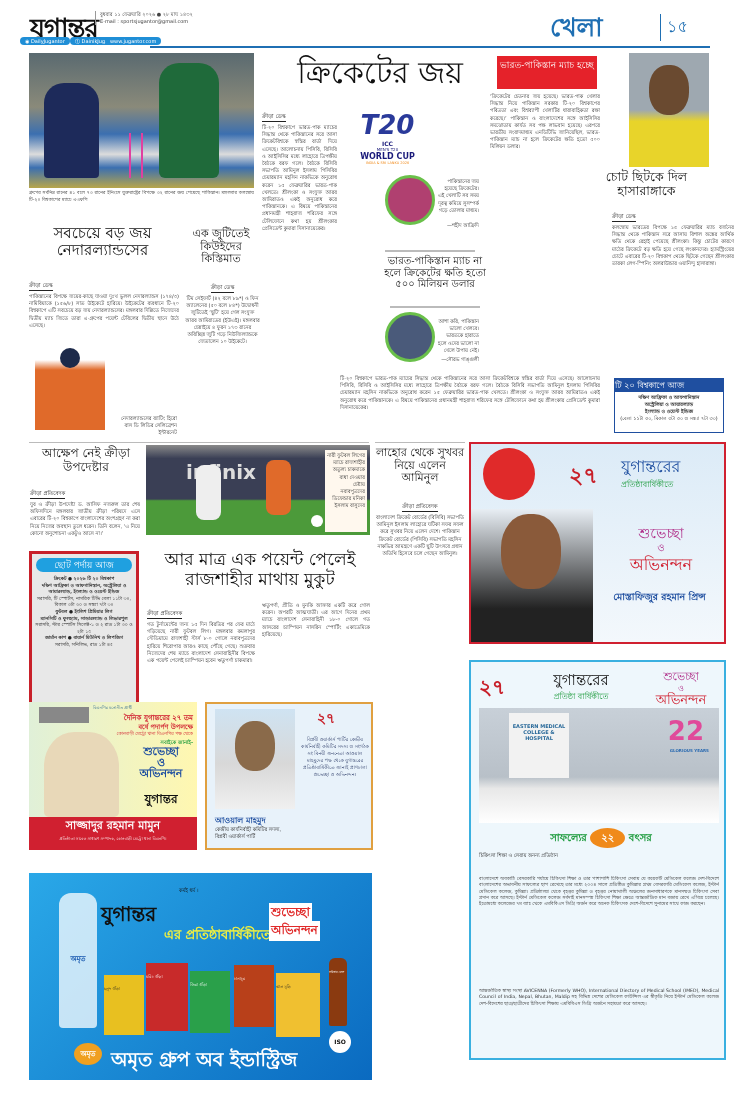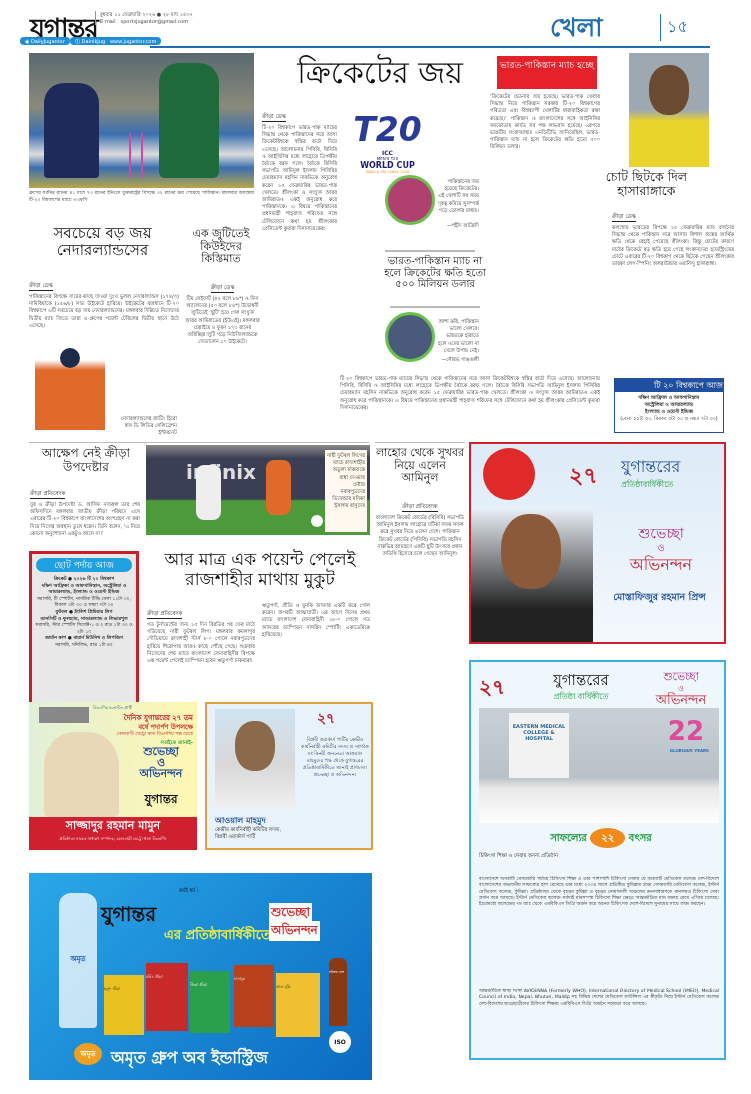--- a/index.html
+++ b/index.html
@@ -43,21 +43,21 @@
 </div>
 <div class="abs txt" style="left:29px;top:190px;width:225px;font-size:4.6px;line-height:6.5px">গ্রুপের সর্বনিম্ন রানের ৪১ বলে ৭৩ রানের ইনিংসে যুক্তরাষ্ট্রের বিপক্ষে ৩২ রানের জয় পেয়েছে পাকিস্তান। মঙ্গলবার কলম্বোয় টি-২০ বিশ্বকাপের ম্যাচে এএফপি</div>
 
 <div class="abs hl" style="left:290px;top:56px;width:180px;font-size:30px">ক্রিকেটের জয়</div>
 <div class="abs" style="left:262px;top:103px;width:75px">
  <div class="byline">ক্রীড়া ডেস্ক</div>
  <div class="txt" style="height:320px">টি-২০ বিশ্বকাপে ভারত-পাক ম্যাচের সিদ্ধান্ত থেকে পাকিস্তানের সরে আসা ক্রিকেটবিশ্বকে স্বস্তির বার্তা দিয়ে এসেছে। আলোচনায় পিসিবি, বিসিবি ও আইসিসির মধ্যে লাহোরে ত্রিপক্ষীয় বৈঠকে বরফ গলে। বৈঠকে বিসিবি সভাপতি আমিনুল ইসলাম পিসিবির চেয়ারম্যান মহসিন নাকভিকে অনুরোধ করেন ১৫ ফেব্রুয়ারির ভারত-পাক খেলতে। শ্রীলংকা ও সংযুক্ত আরব আমিরাতও একই অনুরোধ করে পাকিস্তানকে। এ বিষয়ে পাকিস্তানের প্রধানমন্ত্রী শাহবাজ শরিফের সঙ্গে টেলিফোনে কথা হয় শ্রীলংকার প্রেসিডেন্ট কুমারা দিসানায়েকের।</div>
 </div>
 
 <div class="abs" style="left:345px;top:110px;width:85px;text-align:center">
- <div style="font-size:33px;font-weight:bold;color:#2a3a9a;font-style:italic">T20</div>
+ <div style="font-size:26px;font-weight:bold;color:#2a3a9a;font-style:italic">T20</div>
  <div style="font-size:6px;font-weight:bold;color:#1a1a7a">ICC</div>
  <div style="font-size:4px;color:#1a1a7a">MEN'S T20</div>
  <div style="font-size:8px;font-weight:bold;color:#1a1a7a">WORLD CUP</div>
  <div style="font-size:3.5px;color:#f08a1a">INDIA &amp; SRI LANKA 2026</div>
 </div>
 <div class="abs" style="left:385px;top:175px;width:50px;height:50px;border-radius:50%;background:#b04070;border:3px solid #6ac04a"></div>
 <div class="abs txt" style="left:437px;top:178px;width:42px;text-align:right">পাকিস্তানের জয় হয়েছে ক্রিকেটের। এই খেলাটি সব সময় দূরত্ব কমিয়ে সুসম্পর্ক গড়ে তোলার মাধ্যম।</div>
 <div class="abs txt" style="left:437px;top:222px;width:42px;text-align:right">—শহীদ আফ্রিদি</div>
 <div class="abs rule" style="left:385px;top:250px;width:90px"></div>
 <div class="abs hl" style="left:380px;top:255px;width:110px;font-size:10px">ভারত-পাকিস্তান ম্যাচ না হলে ক্রিকেটের ক্ষতি হতো ৫০০ মিলিয়ন ডলার</div>
@@ -72,21 +72,21 @@
 
 <div class="abs photo" style="left:629px;top:53px;width:80px;height:114px;background:linear-gradient(180deg,#9ea8b0 0%,#9ea8b0 50%,#e8d42a 60%,#e8d42a 100%)">
  <div style="position:absolute;left:20px;top:12px;width:40px;height:50px;background:#6a4a30;border-radius:45%"></div>
 </div>
 <div class="abs hl" style="left:584px;top:170px;width:125px;font-size:12.5px">চোট ছিটকে দিল হাসারাঙ্গাকে</div>
 <div class="abs" style="left:612px;top:203px;width:122px">
  <div class="byline">ক্রীড়া ডেস্ক</div>
  <div class="txt" style="height:100px">কলম্বোয় ভারতের বিপক্ষে ১৫ ফেব্রুয়ারির ম্যাচ বর্জনের সিদ্ধান্ত থেকে পাকিস্তান সরে আসায় বিশাল অঙ্কের আর্থিক ক্ষতি থেকে রেহাই পেয়েছে শ্রীলংকা। কিন্তু চোটের কারণে মাঠের ক্রিকেটে বড় ক্ষতি হয়ে গেছে লংকানদের। হ্যামস্ট্রিংয়ের চোটে এবারের টি-২০ বিশ্বকাপ থেকে ছিটকে গেছেন শ্রীলংকার তারকা লেগ-স্পিনিং অলরাউন্ডার ওয়ানিন্দু হাসারাঙ্গা।</div>
 </div>
 <div class="abs bluebox" style="left:614px;top:378px;width:110px;height:55px">
- <div style="background:#1f4fa0;color:#fff;font-size:8px;height:13px;line-height:13px;text-align:right">টি ২০ বিশ্বকাপে আজ</div>
+ <div style="background:#1f4fa0;color:#fff;font-size:8px;height:13px;line-height:13px;text-align:left">টি ২০ বিশ্বকাপে আজ</div>
  <div style="font-size:4.8px;text-align:center;line-height:7px;font-weight:bold;color:#222;margin-top:2px">
   <div>দক্ষিণ আফ্রিকা ও আফগানিস্তান</div>
   <div>অস্ট্রেলিয়া ও আয়ারল্যান্ড</div>
   <div>ইংল্যান্ড ও ওয়েস্ট ইন্ডিজ</div>
   <div style="font-weight:normal">(বেলা ১১টা ৩০, বিকাল ৩টা ৩০ ও সন্ধ্যা ৭টা ৩০)</div>
  </div>
 </div>
 
 <div class="abs hl" style="left:30px;top:225px;width:145px;font-size:15px">সবচেয়ে বড় জয় নেদারল্যান্ডসের</div>
 <div class="abs" style="left:29px;top:272px;width:150px">
@@ -228,14 +228,14 @@
  <div style="position:absolute;left:75px;top:90px;width:260px;height:75px">
   <div style="position:absolute;left:0;top:12px;width:40px;height:60px;background:#e8c020"><span style="font-size:4px;color:#222">হলুদ গুঁড়া</span></div>
   <div style="position:absolute;left:42px;top:0;width:42px;height:68px;background:#c82a2a"><span style="font-size:4px;color:#fff">মরিচ গুঁড়া</span></div>
   <div style="position:absolute;left:86px;top:8px;width:40px;height:62px;background:#2aa04a"><span style="font-size:4px;color:#fff">জিরা গুঁড়া</span></div>
   <div style="position:absolute;left:130px;top:2px;width:40px;height:62px;background:#b8401a"><span style="font-size:4px;color:#fff">চানাচুর</span></div>
   <div style="position:absolute;left:172px;top:10px;width:44px;height:64px;background:#f0c030"><span style="font-size:4px;color:#222">ঝাল মুড়ি</span></div>
   <div style="position:absolute;left:225px;top:-5px;width:18px;height:68px;background:#8a3a10;border-radius:6px 6px 2px 2px"><span style="font-size:3px;color:#fff">সরিষার তেল</span></div>
  </div>
  <div style="position:absolute;left:300px;top:158px;width:22px;height:22px;border-radius:50%;background:#fff;font-size:6px;text-align:center;line-height:22px;font-weight:bold;color:#111">ISO</div>
  <div style="position:absolute;left:45px;top:170px;width:28px;height:22px;border-radius:50%;background:#f0a020;color:#fff;font-size:7px;text-align:center;line-height:22px;font-weight:bold">অমৃত</div>
- <div style="position:absolute;left:82px;top:172px;font-size:16px;color:#fff;font-weight:bold">অমৃত গ্রুপ অব ইন্ডাস্ট্রিজ</div>
+ <div style="position:absolute;left:82px;top:172px;font-size:19px;color:#fff;font-weight:bold">অমৃত গ্রুপ অব ইন্ডাস্ট্রিজ</div>
 </div>
 
 </body></html>

